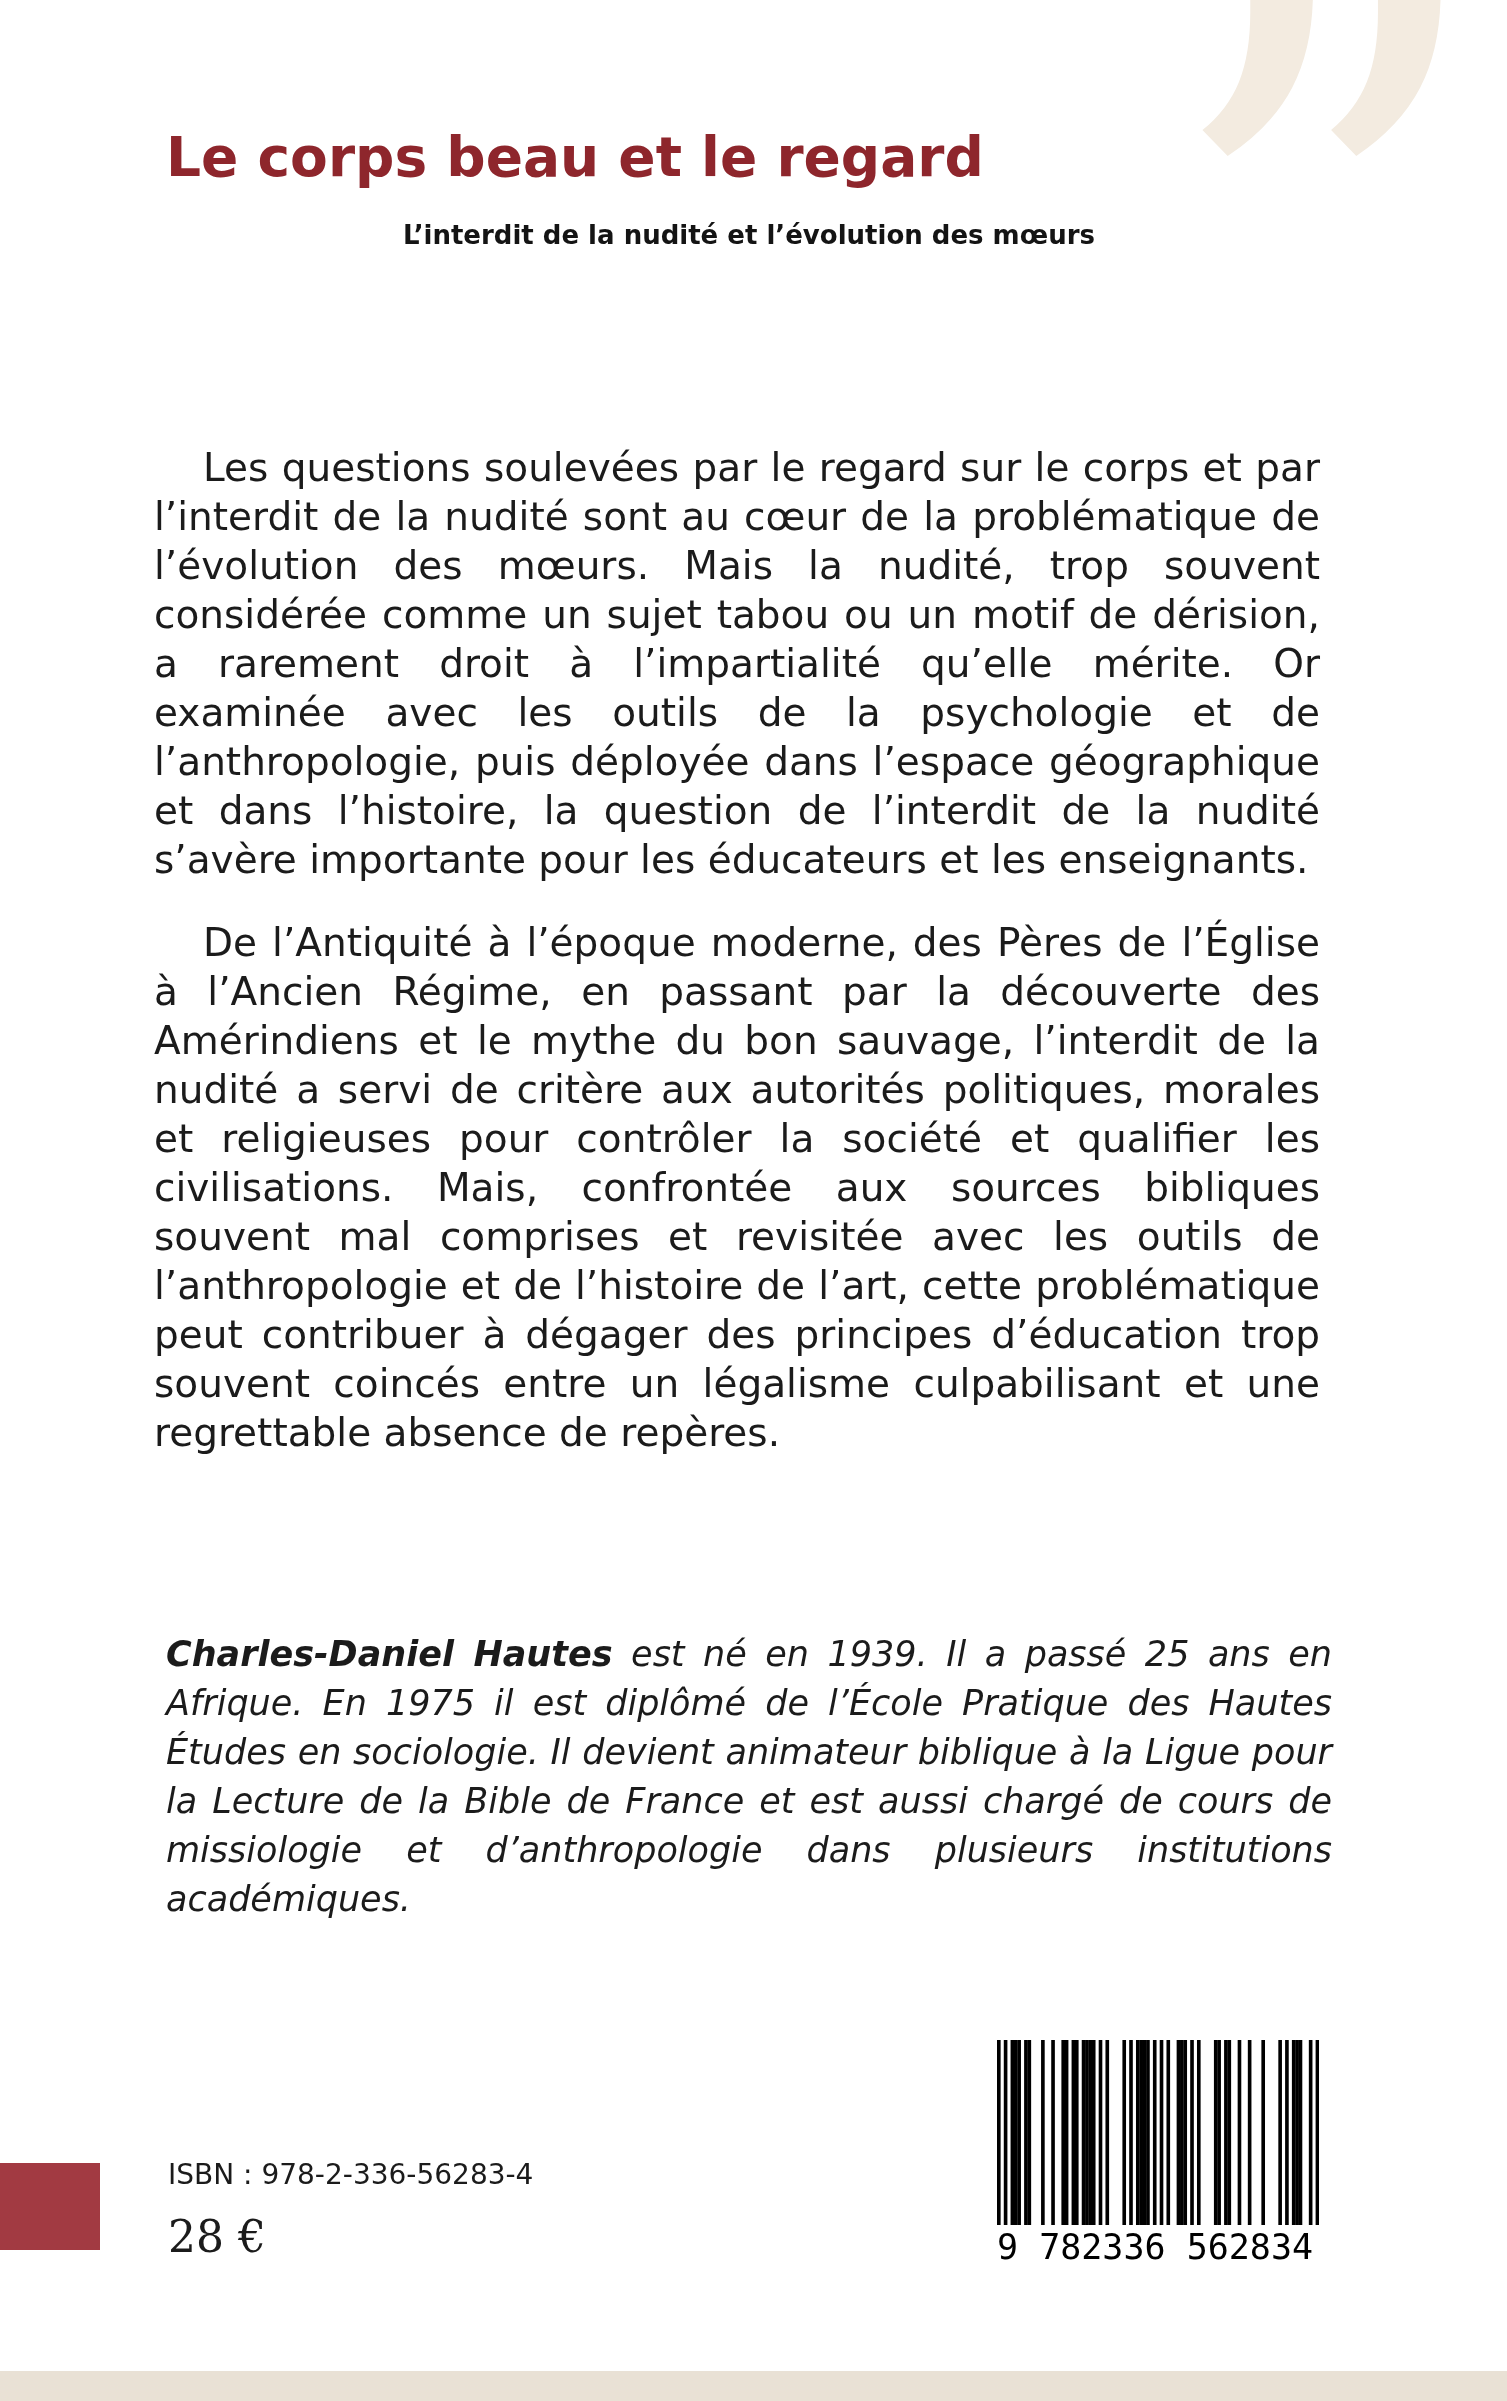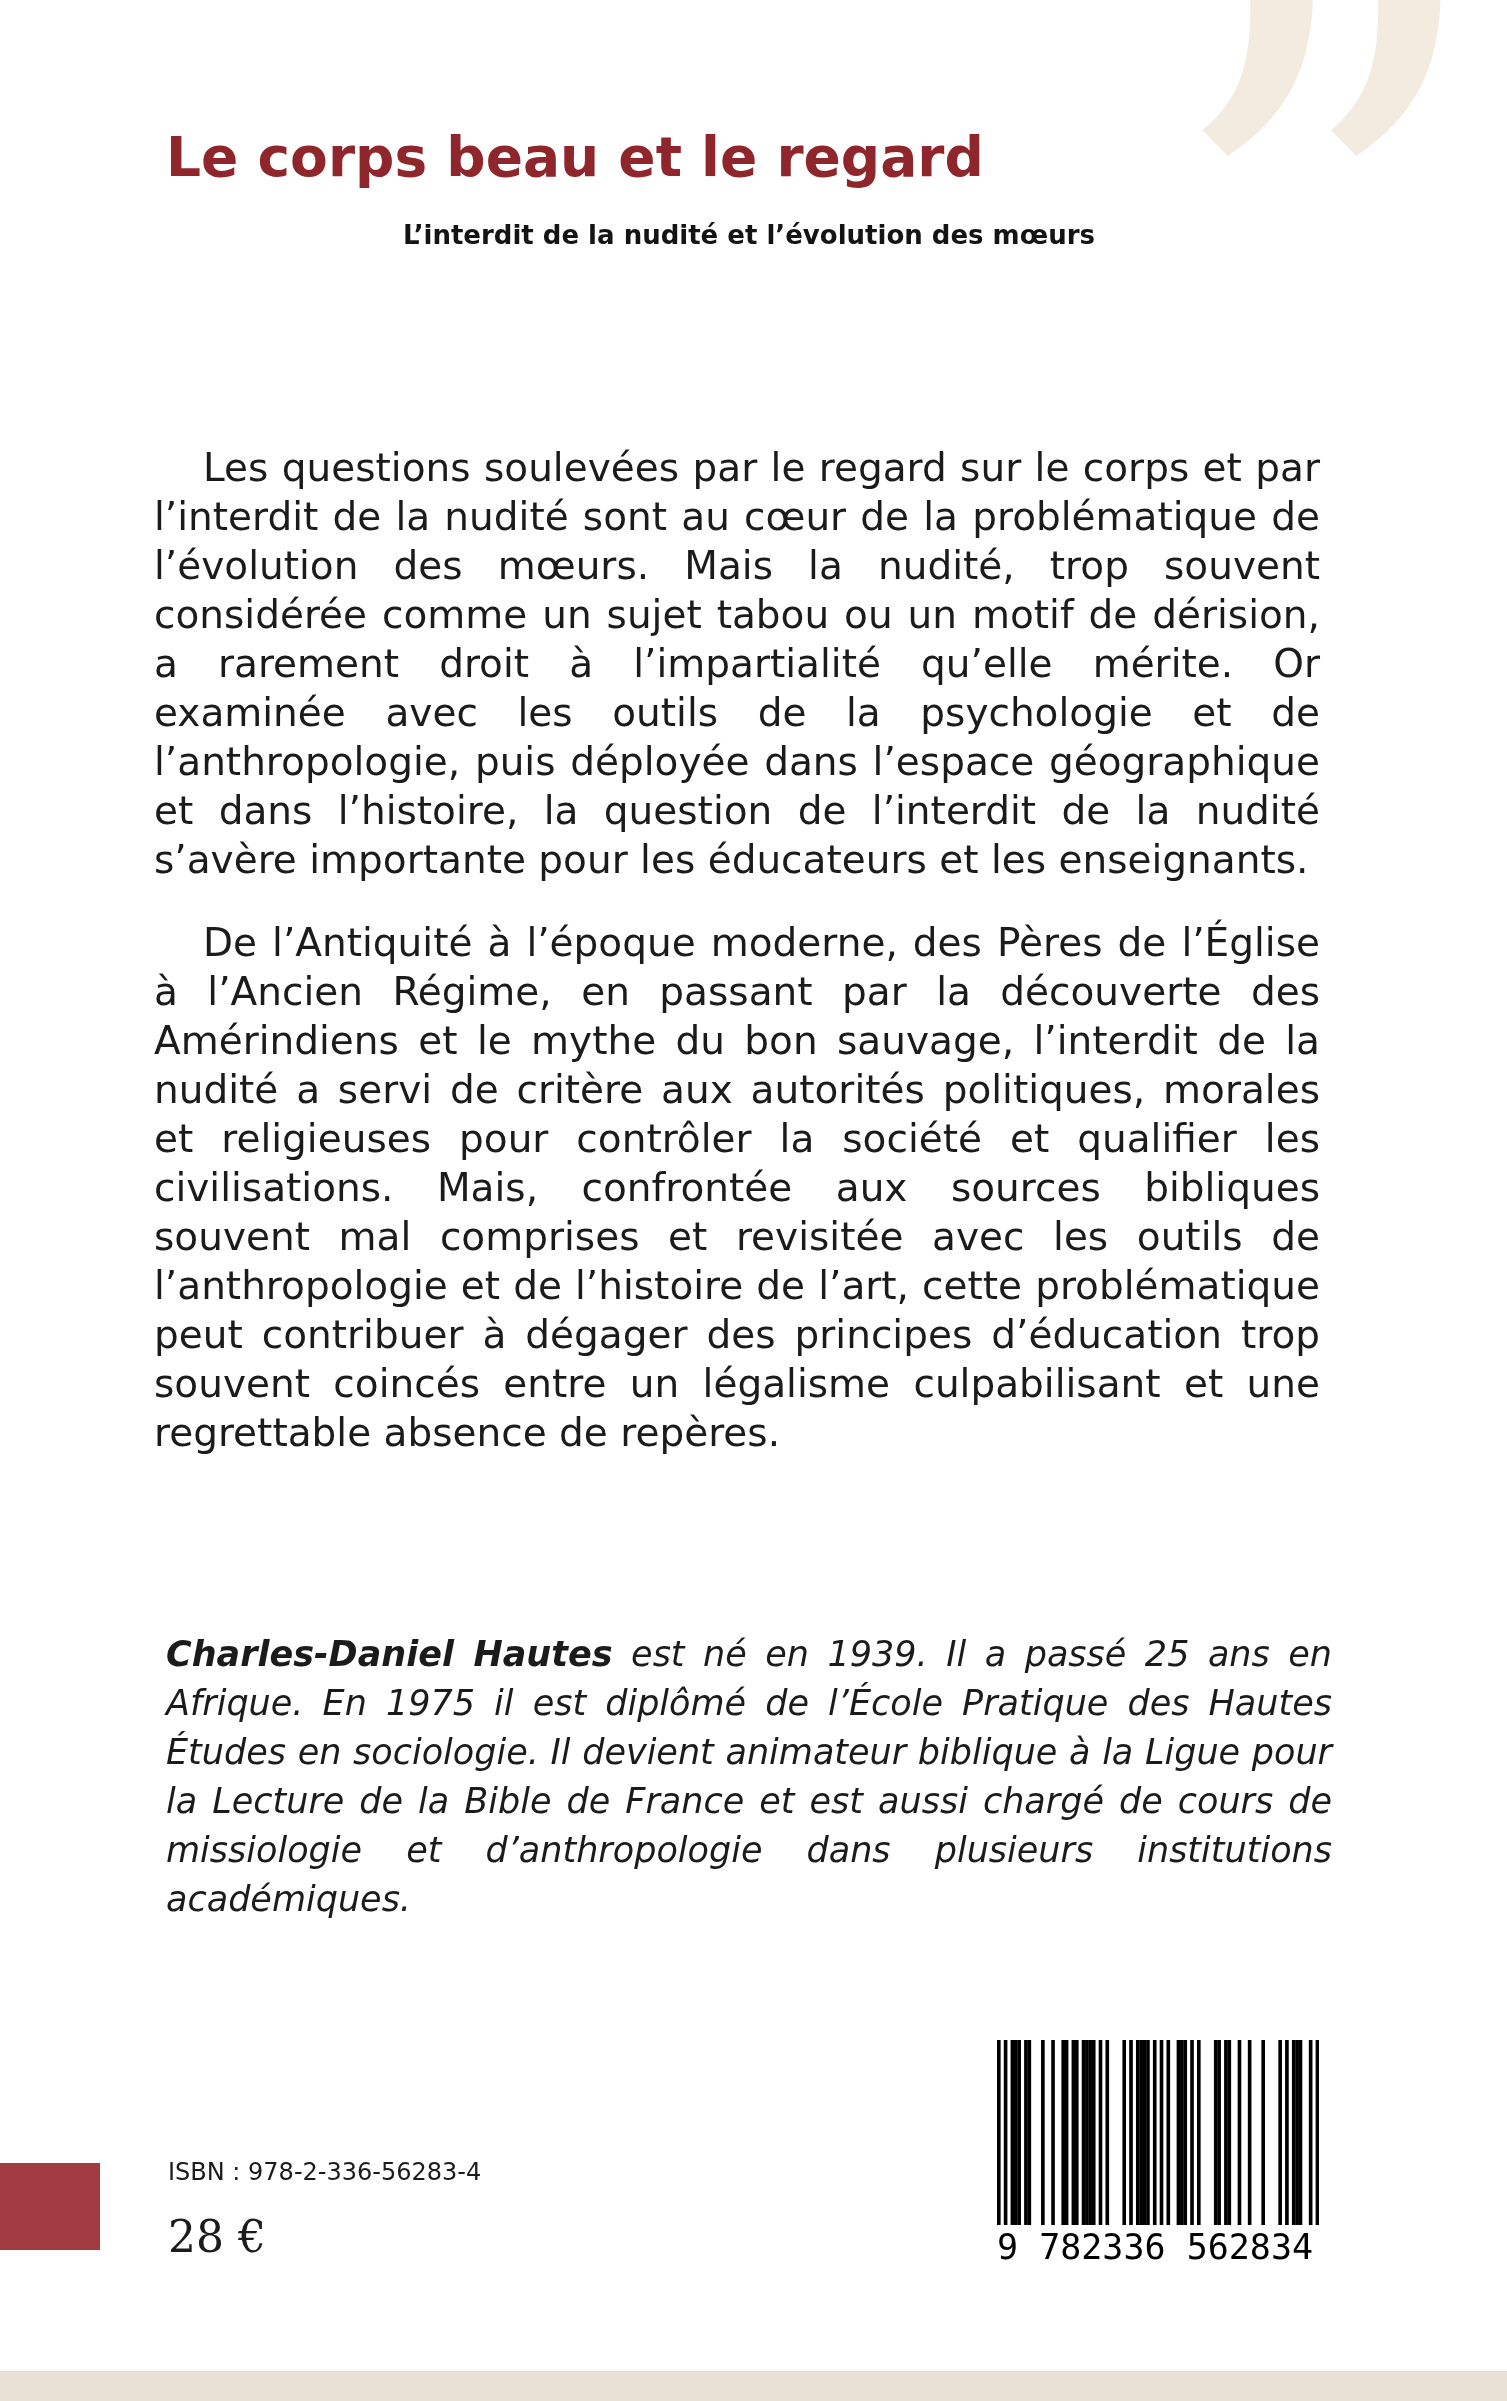--- a/index.html
+++ b/index.html
@@ -64,21 +64,21 @@
     font-size: 35px;
     line-height: 49px;
     font-style: italic;
     text-align: justify;
   }
   .bio b { font-weight: bold; }
   .isbn {
     position: absolute;
     left: 168px;
     top: 2158px;
-    font-size: 24px;
+    font-size: 28px;
     color: #1b1b1b;
   }
   .price {
     position: absolute;
     left: 168px;
     top: 2211px;
     font-size: 44px;
     font-family: "DejaVu Serif", serif;
     color: #1b1b1b;
   }

